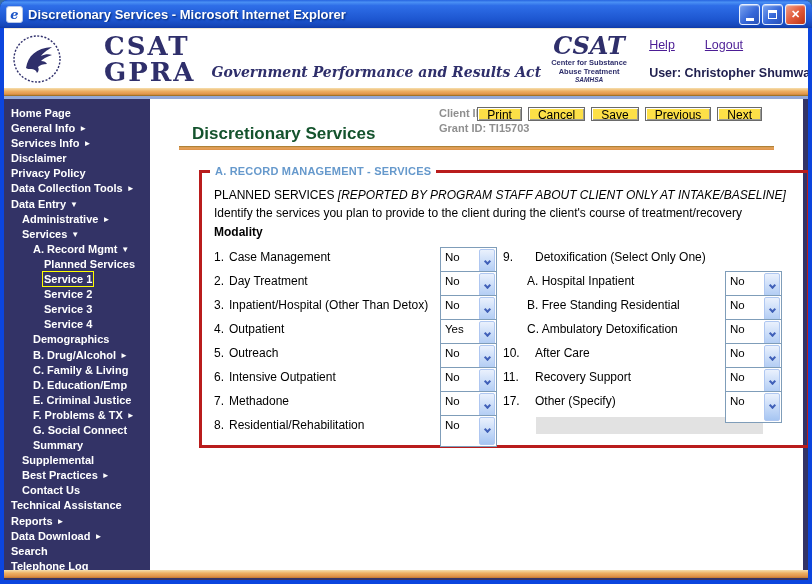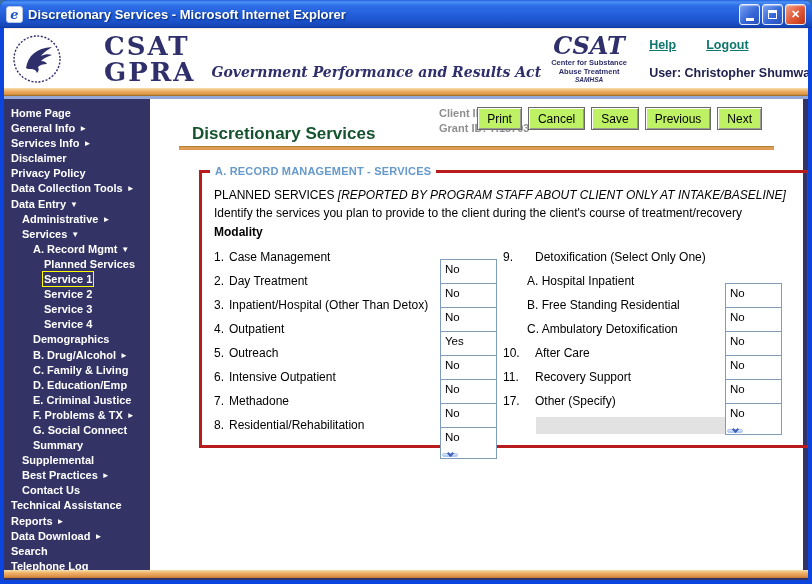--- a/index.html
+++ b/index.html
@@ -28,21 +28,21 @@
   .hhs-logo { width:50px; height:50px; flex:none; }
   .brand { margin-left:42px; display:flex; align-items:flex-end; gap:16px; }
   .brand-title { font-family:"DejaVu Serif",serif; font-weight:bold; font-size:26px; color:#2F2F6B; letter-spacing:2px; line-height:1; }
   .brand-sub { font-family:"DejaVu Serif",serif; font-style:italic; font-weight:bold; font-size:14px; color:#2F2F6B; padding-bottom:5px; white-space:nowrap; }
   .seal { margin-left:auto; width:96px; text-align:center; color:#2F2F6B; flex:none; }
   .seal-name { font-family:"DejaVu Serif",serif; font-style:italic; font-weight:bold; font-size:24px; line-height:1; }
   .seal-l { font-size:7.5px; font-weight:bold; line-height:1.25; }
   .seal-s { font-size:6.5px; font-style:italic; font-weight:bold; }
   .hdr-right { width:172px; margin-left:12px; flex:none; }
   .hdr-links { display:flex; gap:30px; }
-  .hdr-links a { color:#0f766e; font-weight:bold; font-size:12.5px; text-decoration:underline; cursor:pointer; }
+  .hdr-links a { color:#4c1d95; font-weight:normal; font-size:12.5px; text-decoration:underline; cursor:pointer; }
   .user-line { margin-top:14px; font-weight:bold; font-size:12.5px; color:#1F1F4E; white-space:nowrap; }
 
   .orange-top { height:8px; background:linear-gradient(180deg,#F6DFAE 0%,#EDAF62 40%,#E0934A 78%,#8A6618 100%); }
   .steel-line { height:3px; background:#93A8D8; }
 
   
   .main { flex:1; display:flex; min-height:0;gap:29px; }
   .sidebar { width:146px; flex:none; background:#333366; padding-top:7px; overflow:hidden; }
   .nav-item { color:#fff; font-weight:bold; font-size:11px; line-height:14.1px; white-space:nowrap; cursor:pointer; }
   .nav-arrow { font-size:8px; margin-left:4px; vertical-align:1px; }
@@ -50,42 +50,42 @@
   .selected .nav-label { outline:1px solid #FFFF00; outline-offset:1px; }
   .navy-strip { width:5px; flex:none; background:#333366; }
 
   .content { flex:1; display:flex; flex-direction:column; background:#fff; min-width:0; }
 
   
   .page-head { height:47px; position:relative; flex:none; }
   .page-title { position:absolute; left:13px; top:25px; font-size:17px; font-weight:bold; color:#14532d; }
   .ids { position:absolute; left:260px; top:7px; color:#8F8F8F; font-weight:bold; font-size:11px; line-height:15px; }
   .btnrow { position:absolute; right:12px; top:8px; display:flex; gap:6px; }
-  .xpbtn { height:23px; padding:0 9px; background:#bef264; border:1px solid #6A6A6A; font-size:12px; color:#000;
+  .xpbtn { height:14px; padding:0 9px; background:#fde047; border:1px solid #6A6A6A; font-size:12px; color:#000;
     box-shadow:inset 1px 1px 0 #FFF, inset -1px -1px 0 #9A9A92; cursor:pointer; font-family:"Liberation Sans",sans-serif; }
   .orange-rule { height:4px; background:linear-gradient(180deg,#9A7428 0%,#E8A55E 45%,#DB9048 100%); flex:none; }
 
   
   .form-wrap { padding:20px 22px 0 20px; flex:1; }
   .fieldset-box { position:relative; width:611px; border:3px solid #b91c1c; padding:14px 12px 8px 12px; }
   .legend { position:absolute; top:-8px; left:8px; background:#fff; padding:0 5px; color:#6699CC; font-weight:bold; font-size:11px; letter-spacing:.2px; }
   .intro { font-size:12px; line-height:16px; margin-bottom:2px; }
   .intro .brkt { font-style:italic; }
   .instruction { font-size:12px; line-height:16px; margin-bottom:4px; }
   .modality { font-size:12px; font-weight:bold; margin-bottom:6px; }
 
   .cols { display:flex; }
   .col-left { width:289px; flex:none; }
   .col-right { width:279px; flex:none; }
   .mrow { position:relative; height:24px; display:flex; align-items:center; }
   .num { font-size:12px; flex:none; }
   .col-left .num { width:15px; } .col-right .num { width:32px; }
   .rlabel { font-size:12px; white-space:nowrap; }
   .indent { padding-left:24px; }
-  .combo { position:absolute; top:14px; width:57px; height:32px; border:1px solid #7F9DB9; background:#fff; display:flex; cursor:pointer;flex-direction:column; }
+  .combo { position:absolute; top:2px; width:57px; height:32px; border:1px solid #7F9DB9; background:#fff; display:flex; cursor:pointer; }
   .col-left .combo { right:6px; } .col-right .combo { right:0; }
   .cval { flex:1; font-size:11.5px; padding:3px 0 0 4px; }
   .cbtn { width:16px; margin:1px; border-radius:2px; border:1px solid #AFC7F1; display:flex; align-items:center; justify-content:center;
     background:linear-gradient(180deg,#EAF1FD 0%,#CBDDF8 45%,#A6C5F2 100%); }
   .chev { width:5px; height:5px; border-right:2px solid #4060B8; border-bottom:2px solid #4060B8; transform:rotate(45deg); margin-top:-3px; }
   .gray-input { margin:4px 0 0 33px; width:227px; height:17px; background:#E2E2E2; border:0; }
 
   .orange-bottom { height:8px; background:linear-gradient(180deg,#F6DFAE 0%,#EDAF62 40%,#E0934A 78%,#C07830 100%); flex:none; }
   .navy-bottom { height:2px; background:#333366; flex:none; }
 </style>

